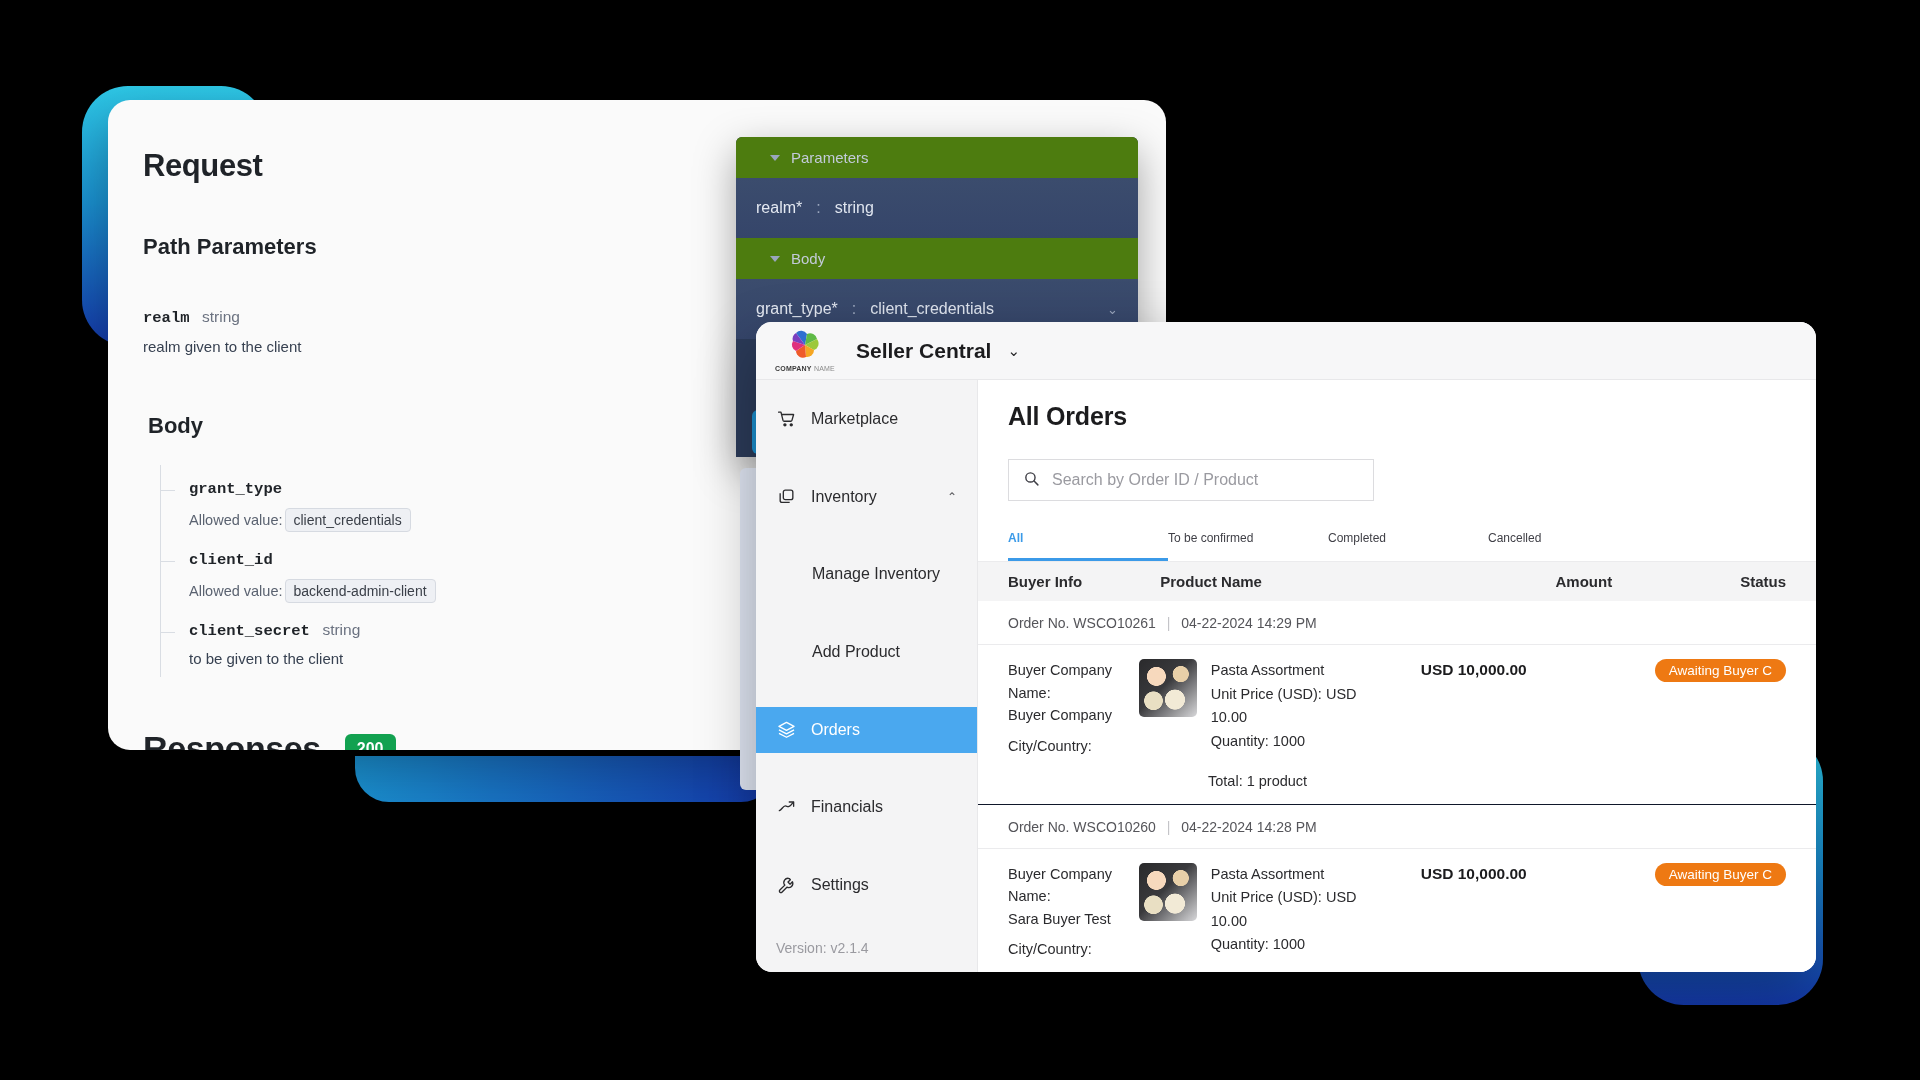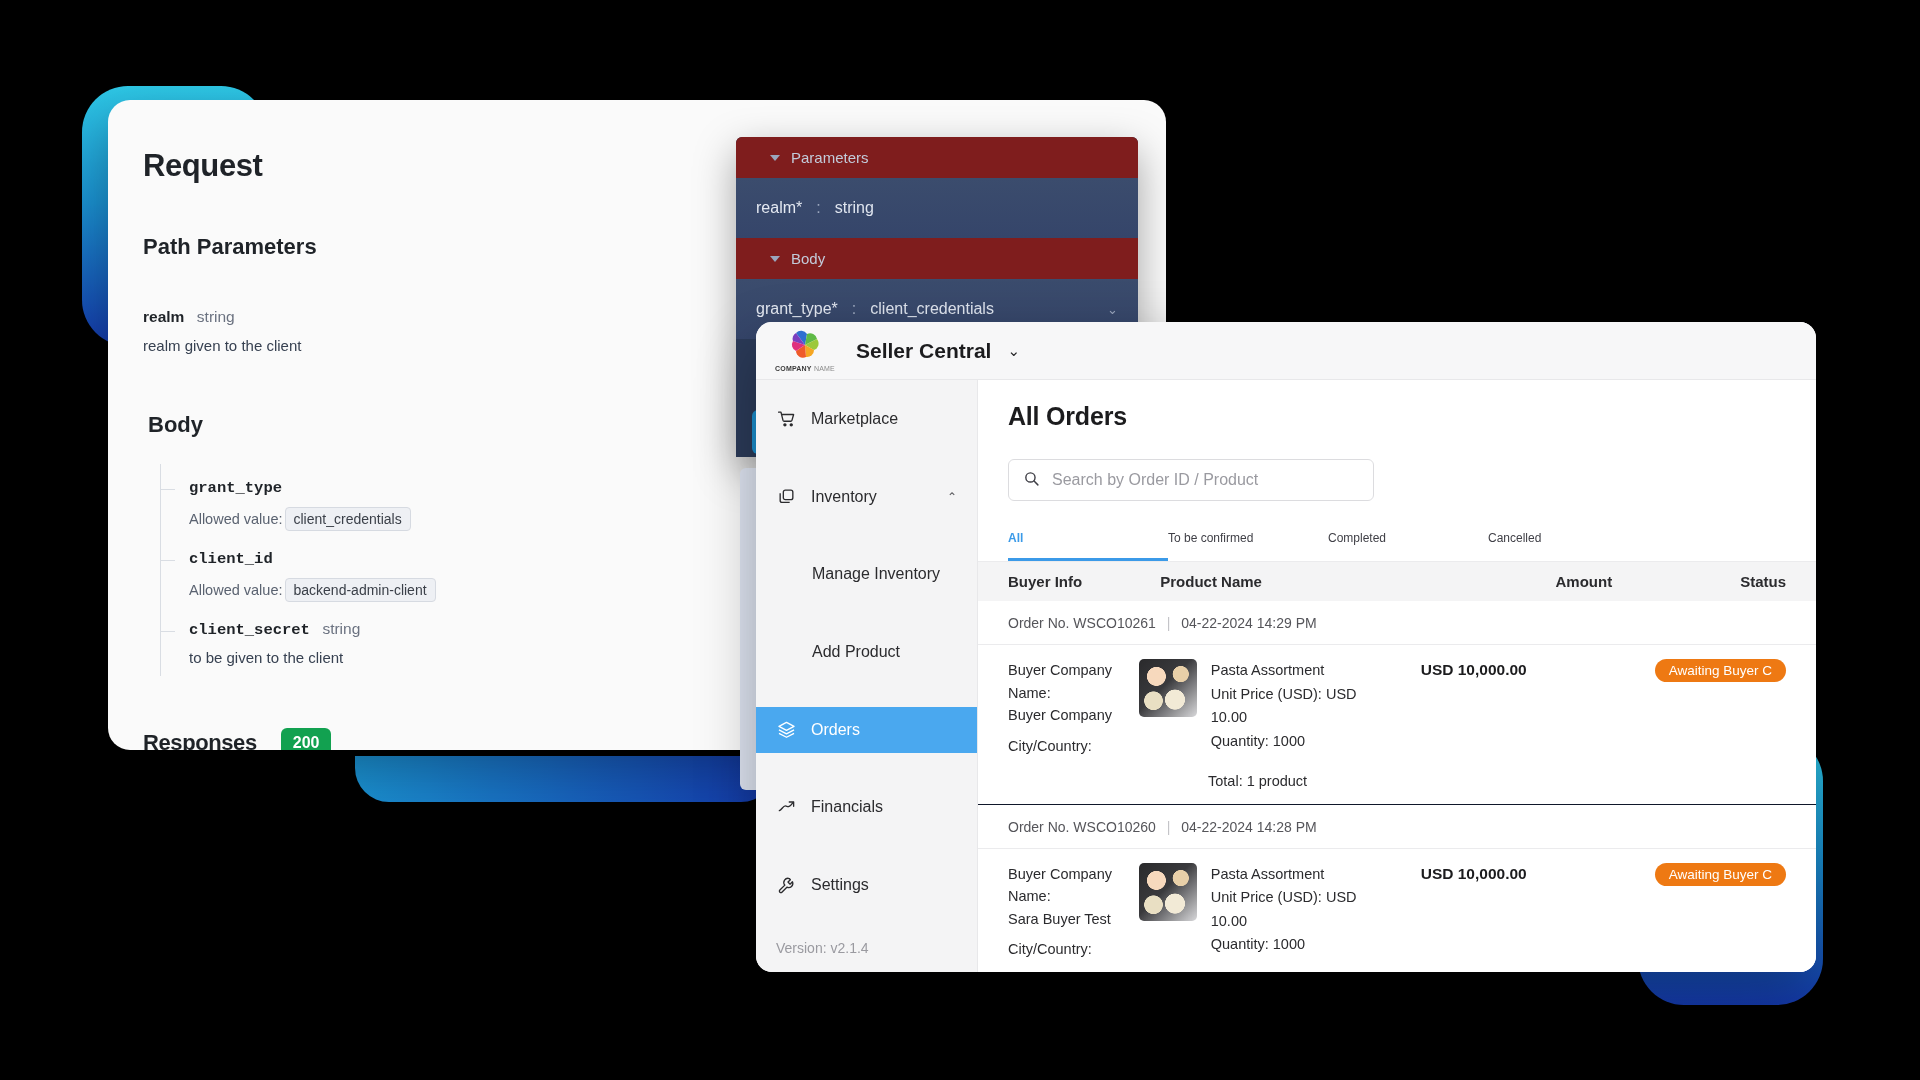--- a/index.html
+++ b/index.html
@@ -30,24 +30,24 @@
     position: absolute; left: 108px; top: 100px;
     width: 1058px; height: 650px;
     background: #fafafa;
     border-radius: 22px;
     box-shadow: 0 18px 50px rgba(0,0,0,.28);
     overflow: hidden;
   }
   .api-inner { padding: 30px 50px 0 30px; }
   .h-request { font-size: 31px; font-weight: 700; color: #1f2328; letter-spacing: -.4px; margin: 18px 0 0 5px; }
   .h-section { font-size: 22px; font-weight: 700; color: #1f2328; margin: 50px 0 0 5px; }
-  .h-responses { font-size: 22px; font-weight: 700; color: #1f2328; letter-spacing: -.4px; }
+  .h-responses { font-size: 34px; font-weight: 700; color: #1f2328; letter-spacing: -.4px; }
 
   .param-row { margin: 48px 0 0 5px; position: relative; }
-  .p-name { font-family: Liberation Sans, sans-serif; font-size: 15.5px; font-weight: 700; color: #1f2328; }
+  .p-name { font-family: Liberation Mono, monospace; font-size: 15.5px; font-weight: 700; color: #1f2328; }
   .p-type { font-size: 15.5px; color: #6b7280; margin-left: 8px; }
   .p-desc { font-size: 15px; color: #374151; margin-top: 11px; }
   .p-required { position: absolute; right: 0; top: 1px; font-size: 14.5px; color: #e8703a; }
 
   .body-head { display: flex; align-items: flex-end; justify-content: space-between; margin: 58px 5px 0 5px; }
   .mime { font-size: 15.5px; color: #3b4049; display: flex; align-items: center; gap: 10px; }
   .caret-d { width: 0; height: 0; border-left: 5px solid transparent; border-right: 5px solid transparent; border-top: 6px solid #6b7280; }
 
   .body-list { margin: 26px 0 0 22px; border-left: 1px solid #d9dde3; padding: 4px 0 10px 0; position: relative; }
   .body-item { position: relative; padding: 0 0 0 28px; margin-top: 18px; }
@@ -68,21 +68,21 @@
   .dark-panel {
     position: absolute; left: 736px; top: 137px;
     width: 402px; height: 320px;
     background: #2b3a58;
     border-radius: 6px 6px 0 0;
     box-shadow: 0 14px 40px rgba(0,0,0,.35);
     overflow: hidden;
     font-family: "Liberation Sans", sans-serif;
   }
   .dp-head {
-    background: #7f1d1d; color: #c3cbda; font-size: 15px;
+    background: #4d7c0f; color: #c3cbda; font-size: 15px;
     padding: 12px 0 12px 34px; display: flex; align-items: center; gap: 11px;
   }
   .tri { width: 0; height: 0; border-left: 5px solid transparent; border-right: 5px solid transparent; border-top: 6px solid #9aa6bd; }
   .dp-row {
     background: linear-gradient(180deg,#3b4c6d 0%, #35456a 100%);
     padding: 21px 20px 21px 20px; display: flex; align-items: center; gap: 14px;
     color: #e4e9f2; font-size: 16px;
   }
   .dp-row .colon { color: #9aa6bd; }
   .dp-row .val { color: #dfe5ef; }
@@ -143,21 +143,21 @@
   .nav-item .chev { margin-left: auto; font-size: 12px; color: #5a5a5e; }
   .nav-ico { width: 21px; height: 21px; display:flex; align-items:center; justify-content:center; }
   .ver { margin-top: auto; padding: 0 20px 16px 20px; font-size: 14px; color: #9a9aa0; }
 
   
   .main { flex: 1 1 auto; min-width: 0; display: flex; flex-direction: column; background:#fff; }
   .main-pad { padding: 22px 30px 0 30px; }
   .page-title { font-size: 25px; font-weight: 700; color: #1c1c1e; letter-spacing:-.2px; }
   .search-box {
     margin-top: 28px; width: 366px; height: 42px; border: 1px solid #dcdcdf;
-    border-radius: 6px; display: flex; align-items: center; gap: 12px; padding: 0 14px;
+    border-radius: 0; display: flex; align-items: center; gap: 12px; padding: 0 14px;
   }
   .search-ph { font-size: 16px; color: #9a9aa0; }
 
   .tabs { display: flex; margin-top: 30px; padding-left: 30px; gap: 0; }
   .tab { font-size: 12px; color: #3f3f46; padding: 0 0 13px 0; width: 160px; }
   .tab.active { color: #3b9ae8; font-weight: 700; border-bottom: 3px solid #3b9ae8; }
 
   .thead {
     display: flex; background: #f4f4f5; border-top: 1px solid #ebebed;
     padding: 0 30px; height: 44px; align-items: center;

